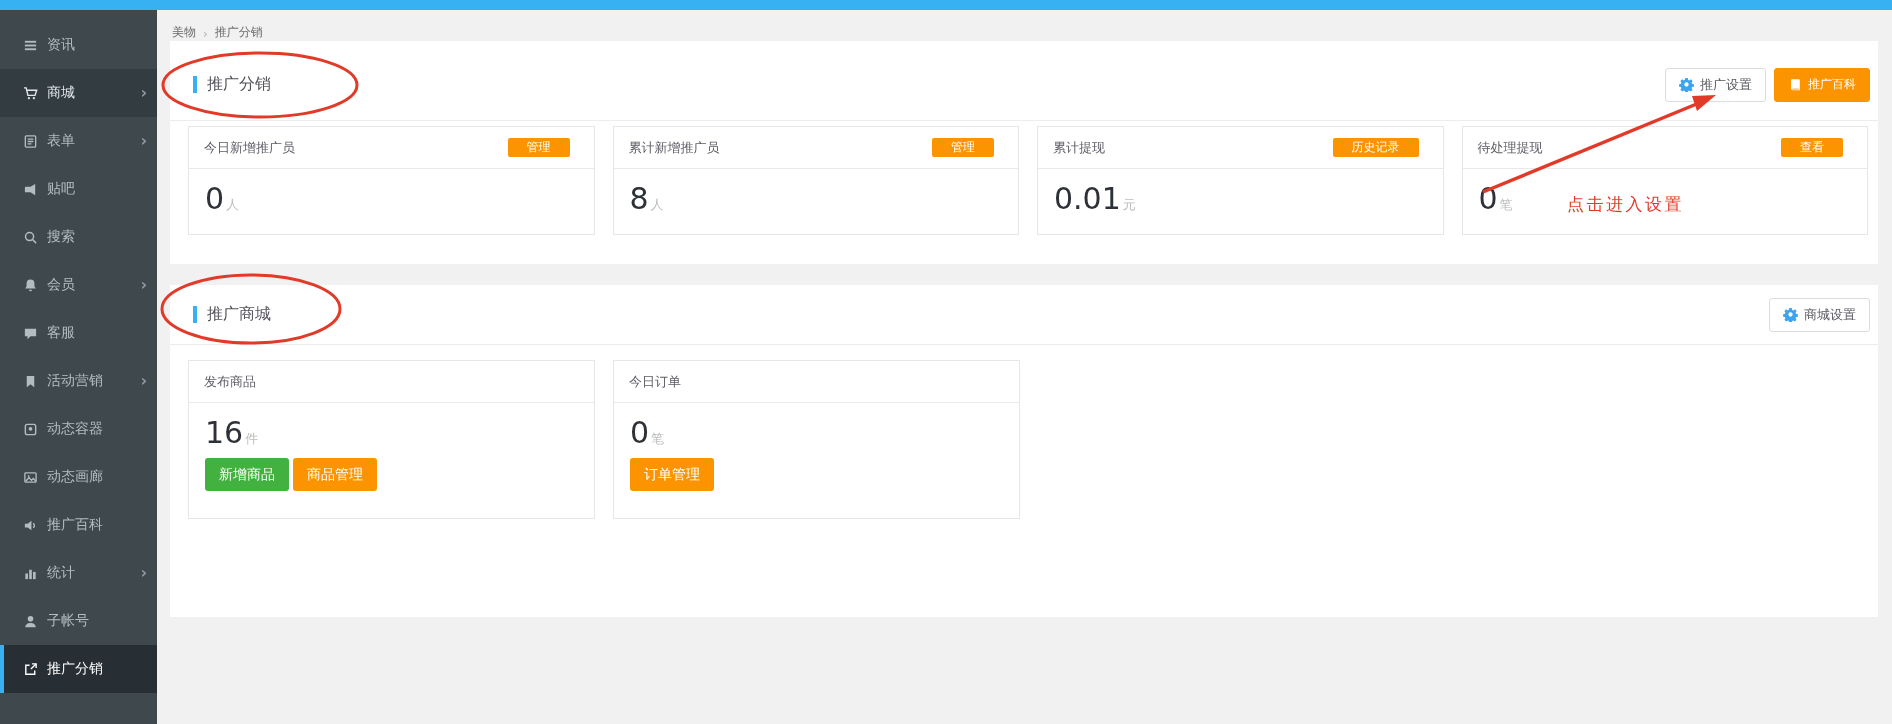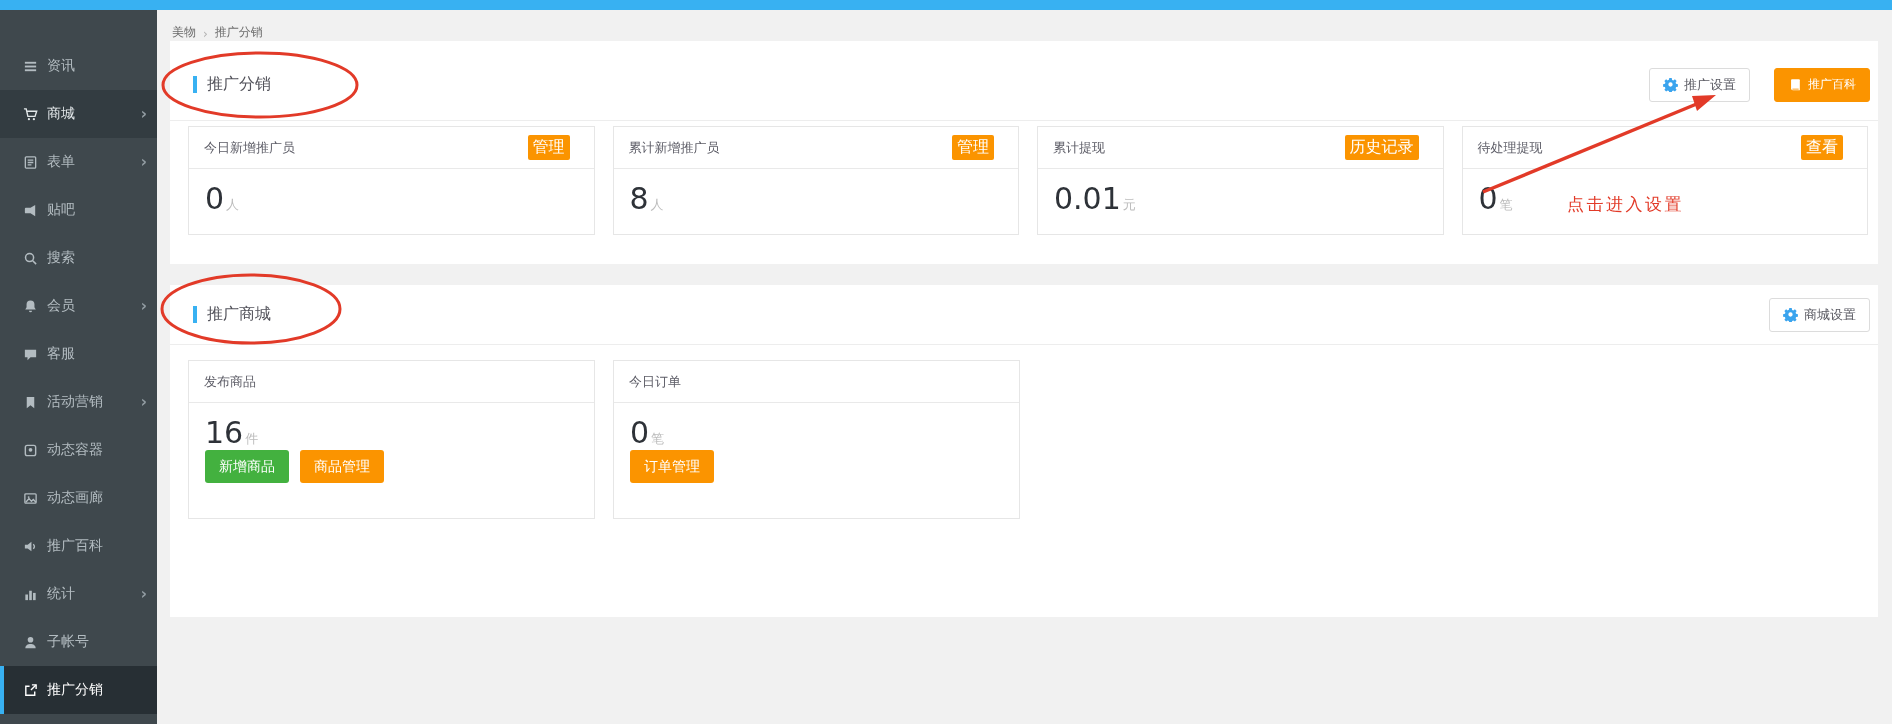--- a/index.html
+++ b/index.html
@@ -4,60 +4,60 @@
 <style>
   html,body{margin:0;padding:0}
   body{
     width:1892px;height:724px;position:relative;overflow:hidden;
     font-family:"DejaVu Sans","Liberation Sans",sans-serif;
     background:#f1f1f1;
   }
   
   .topbar{position:absolute;left:0;top:0;width:1892px;height:10px;background:#38b1f2}
   
-  .sidebar{position:absolute;left:0;top:10px;width:157px;height:714px;background:#3f484d;box-sizing:border-box;padding-top:32px}
+  .sidebar{position:absolute;left:0;top:10px;width:157px;height:714px;background:#3f484d;box-sizing:border-box;padding-top:11px}
   .nav-item{height:48px;display:flex;align-items:center;padding:0 10px 0 22px;color:#b3bcc1;font-size:14px;cursor:pointer;box-sizing:border-box}
   .nav-icon{width:16px;height:16px;margin-right:9px;display:inline-flex;align-items:center;justify-content:center;flex:none}
   .nav-icon svg{width:15px;height:15px;display:block}
   .nav-label{flex:1;white-space:nowrap}
   .nav-chevron{color:#939da3;font-size:15px;font-weight:bold;line-height:1}
   .nav-item.highlight{background:#333c41;color:#e2e7e9}
   .nav-item.active{background:#272f34;color:#ffffff;border-left:4px solid #38b1f2;padding-left:18px}
   
   .main{position:absolute;left:157px;top:10px;right:0;bottom:0;background:#f1f1f1}
   .breadcrumb{height:31px;display:flex;align-items:flex-end;padding-left:15px;font-size:12px;color:#6d6d6d}
   .breadcrumb .sep{color:#b0b0b0;margin:0 7px}
   .content{padding:0 14px 0 13px}
   .panel{background:#fff}
   .panel1{height:223px;box-sizing:border-box}
   .panel2{margin-top:21px;height:332px;box-sizing:border-box}
   .panel-header{display:flex;align-items:center;border-bottom:1px solid #ededed;padding:0 8px 0 23px;box-sizing:border-box}
   .panel1 .panel-header{height:80px;padding-top:8px}
   .panel2 .panel-header{height:60px}
   .panel-title{display:flex;align-items:center;font-size:16px;color:#54545c;flex:1}
   .title-accent{width:4px;height:17px;background:#38b1f2;margin-right:10px}
-  .header-actions{display:flex;gap:24px;align-items:center}
+  .header-actions{display:flex;gap:8px;align-items:center}
   .btn{display:inline-flex;align-items:center;gap:6px;height:34px;padding:0 13px;font-size:13px;border-radius:3px;border:1px solid transparent;background:#fff;cursor:pointer;font-family:inherit}
   .btn svg{display:block}
   .btn-default{border-color:#dcdcdc;color:#595961}
   .btn-orange{background:#fb9400;border-color:#fb9400;color:#fff;font-size:12px}
   
   .cards{display:flex;gap:18px;padding:5px 10px 0 18px}
   .panel2 .cards{padding-top:15px}
   .card{width:407px;border:1px solid #e6e6e6;background:#fff;box-sizing:border-box}
   .panel1 .card{height:109px}
   .panel2 .card{height:159px}
   .card-header{display:flex;align-items:center;height:42px;padding:0 24px 0 15px;border-bottom:1px solid #e9e9e9;font-size:13px;color:#5c5c66;box-sizing:border-box}
   .card-title{flex:1}
-  .badge{background:#fb9400;color:#fff;font-size:16px;padding:2px 5px;border-radius:2px;cursor:pointer;line-height:1.3}
+  .badge{background:#fb9400;color:#fff;font-size:12px;padding:2px 19px;border-radius:2px;cursor:pointer;line-height:1.3}
   .card-body{padding:12px 16px 0}
   .value-row{display:flex;align-items:baseline}
   .value{font-size:30px;color:#2e3238}
   .unit{font-size:13px;color:#bcbcbc;margin-left:2px}
-  .card-actions{display:flex;gap:11px;margin-top:0}
+  .card-actions{display:flex;gap:4px;margin-top:8px}
   .action-btn{height:33px;padding:0 14px;border:none;border-radius:3px;color:#fff;font-size:14px;font-family:inherit;cursor:pointer}
   .action-green{background:#43b13f}
   .action-orange{background:#fb9400}
   
   .annotation-layer{position:absolute;left:0;top:0;width:1892px;height:724px;pointer-events:none}
   .annotation-note{position:absolute;left:1567px;top:193px;font-size:17px;letter-spacing:2.5px;color:#e23a28;pointer-events:none;white-space:nowrap}
 </style>
 </head>
 <body>
 

